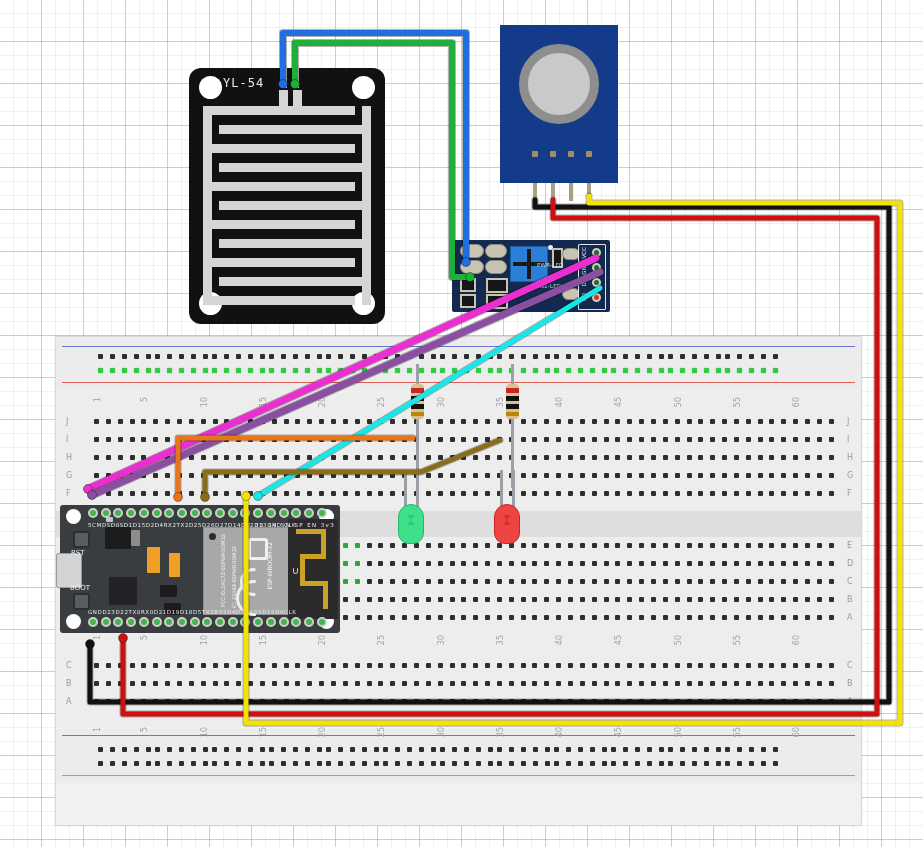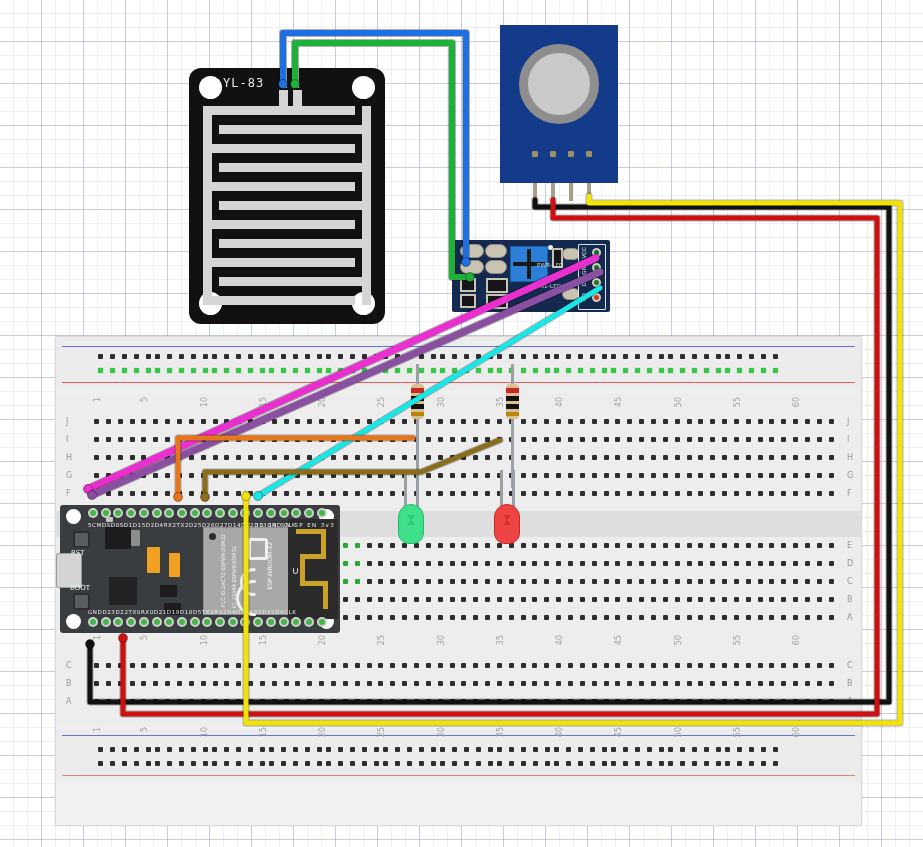--- a/index.html
+++ b/index.html
@@ -1216,21 +1216,21 @@
       <div class="collab" style="left:617.65px;top:390px;">50</div>
       <div class="collab" style="left:676.9px;top:390px;">55</div>
       <div class="collab" style="left:736.15px;top:390px;">60</div>
     </div>
 
   <div class="abs" id="rainpad">
     <div class="mhole" style="left:10px;top:8px;"></div>
     <div class="mhole" style="left:163px;top:8px;"></div>
     <div class="mhole" style="left:10px;top:224px;"></div>
     <div class="mhole" style="left:163px;top:224px;"></div>
-    <div class="lbl" style="left:34px;top:8px;">YL-83</div>
+    <div class="lbl" style="left:34px;top:8px;">YL-54</div>
     <div id="rain-traces">
         <div class="trace" style="left:14px;top:38px;width:152px;height:9px;"></div>
         <div class="trace" style="left:30px;top:57px;width:152px;height:9px;"></div>
         <div class="trace" style="left:14px;top:76px;width:152px;height:9px;"></div>
         <div class="trace" style="left:30px;top:95px;width:152px;height:9px;"></div>
         <div class="trace" style="left:14px;top:114px;width:152px;height:9px;"></div>
         <div class="trace" style="left:30px;top:133px;width:152px;height:9px;"></div>
         <div class="trace" style="left:14px;top:152px;width:152px;height:9px;"></div>
         <div class="trace" style="left:30px;top:171px;width:152px;height:9px;"></div>
         <div class="trace" style="left:14px;top:190px;width:152px;height:9px;"></div>

